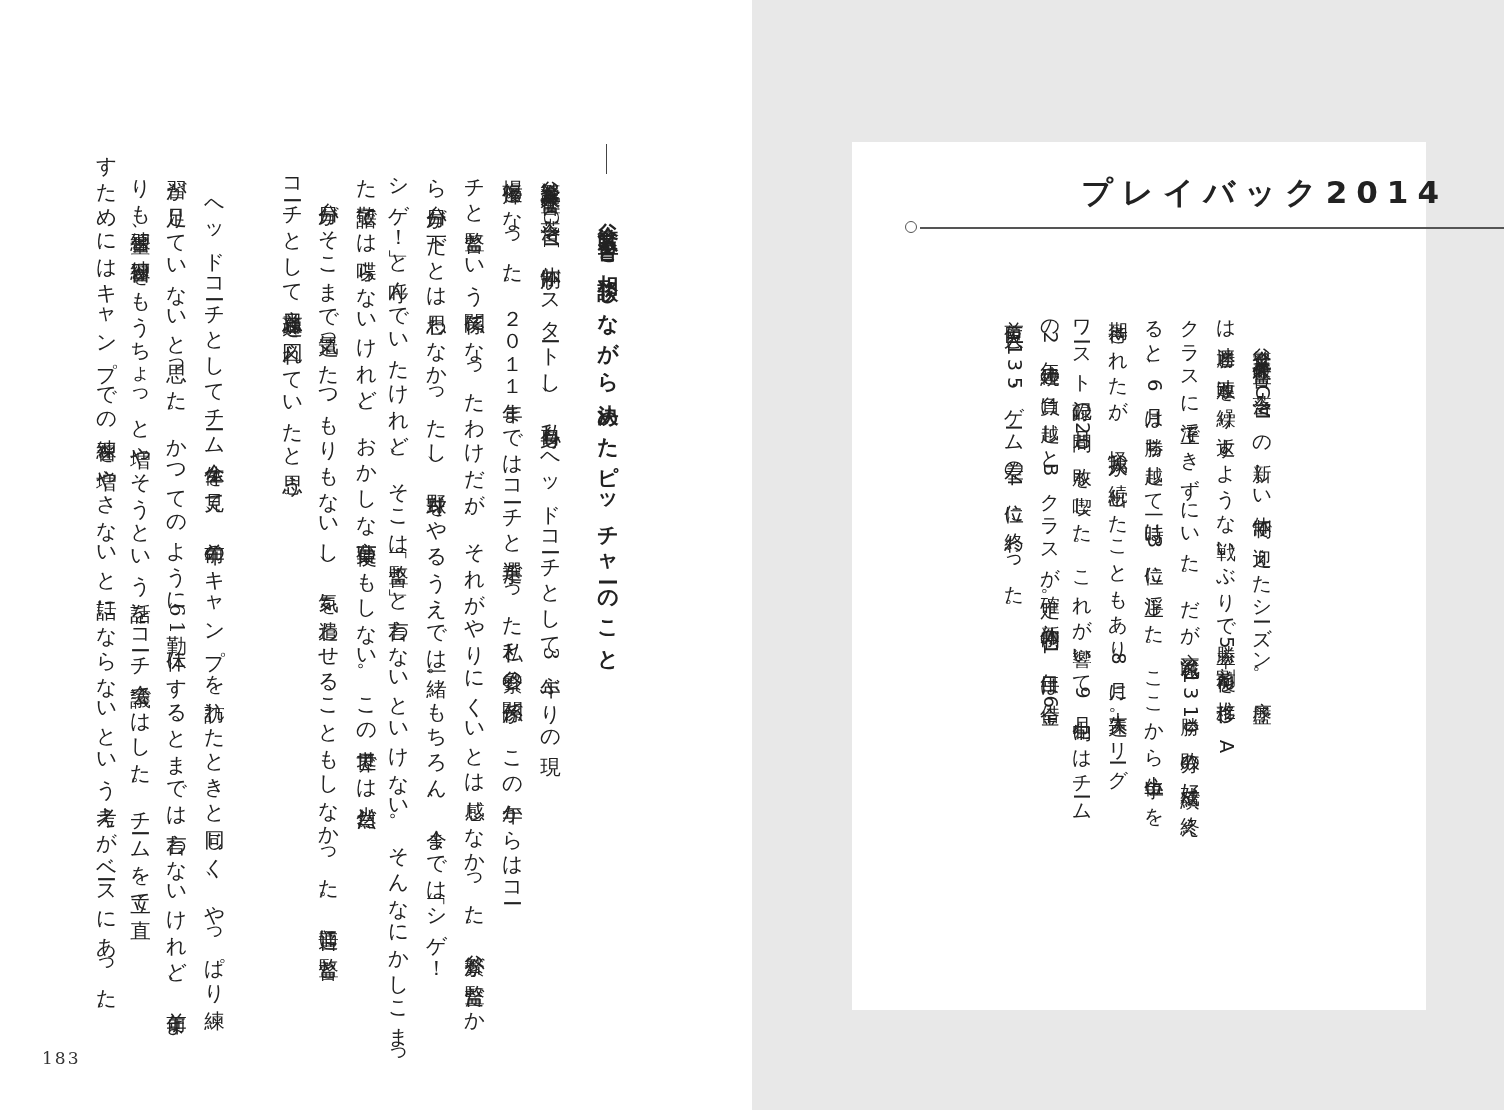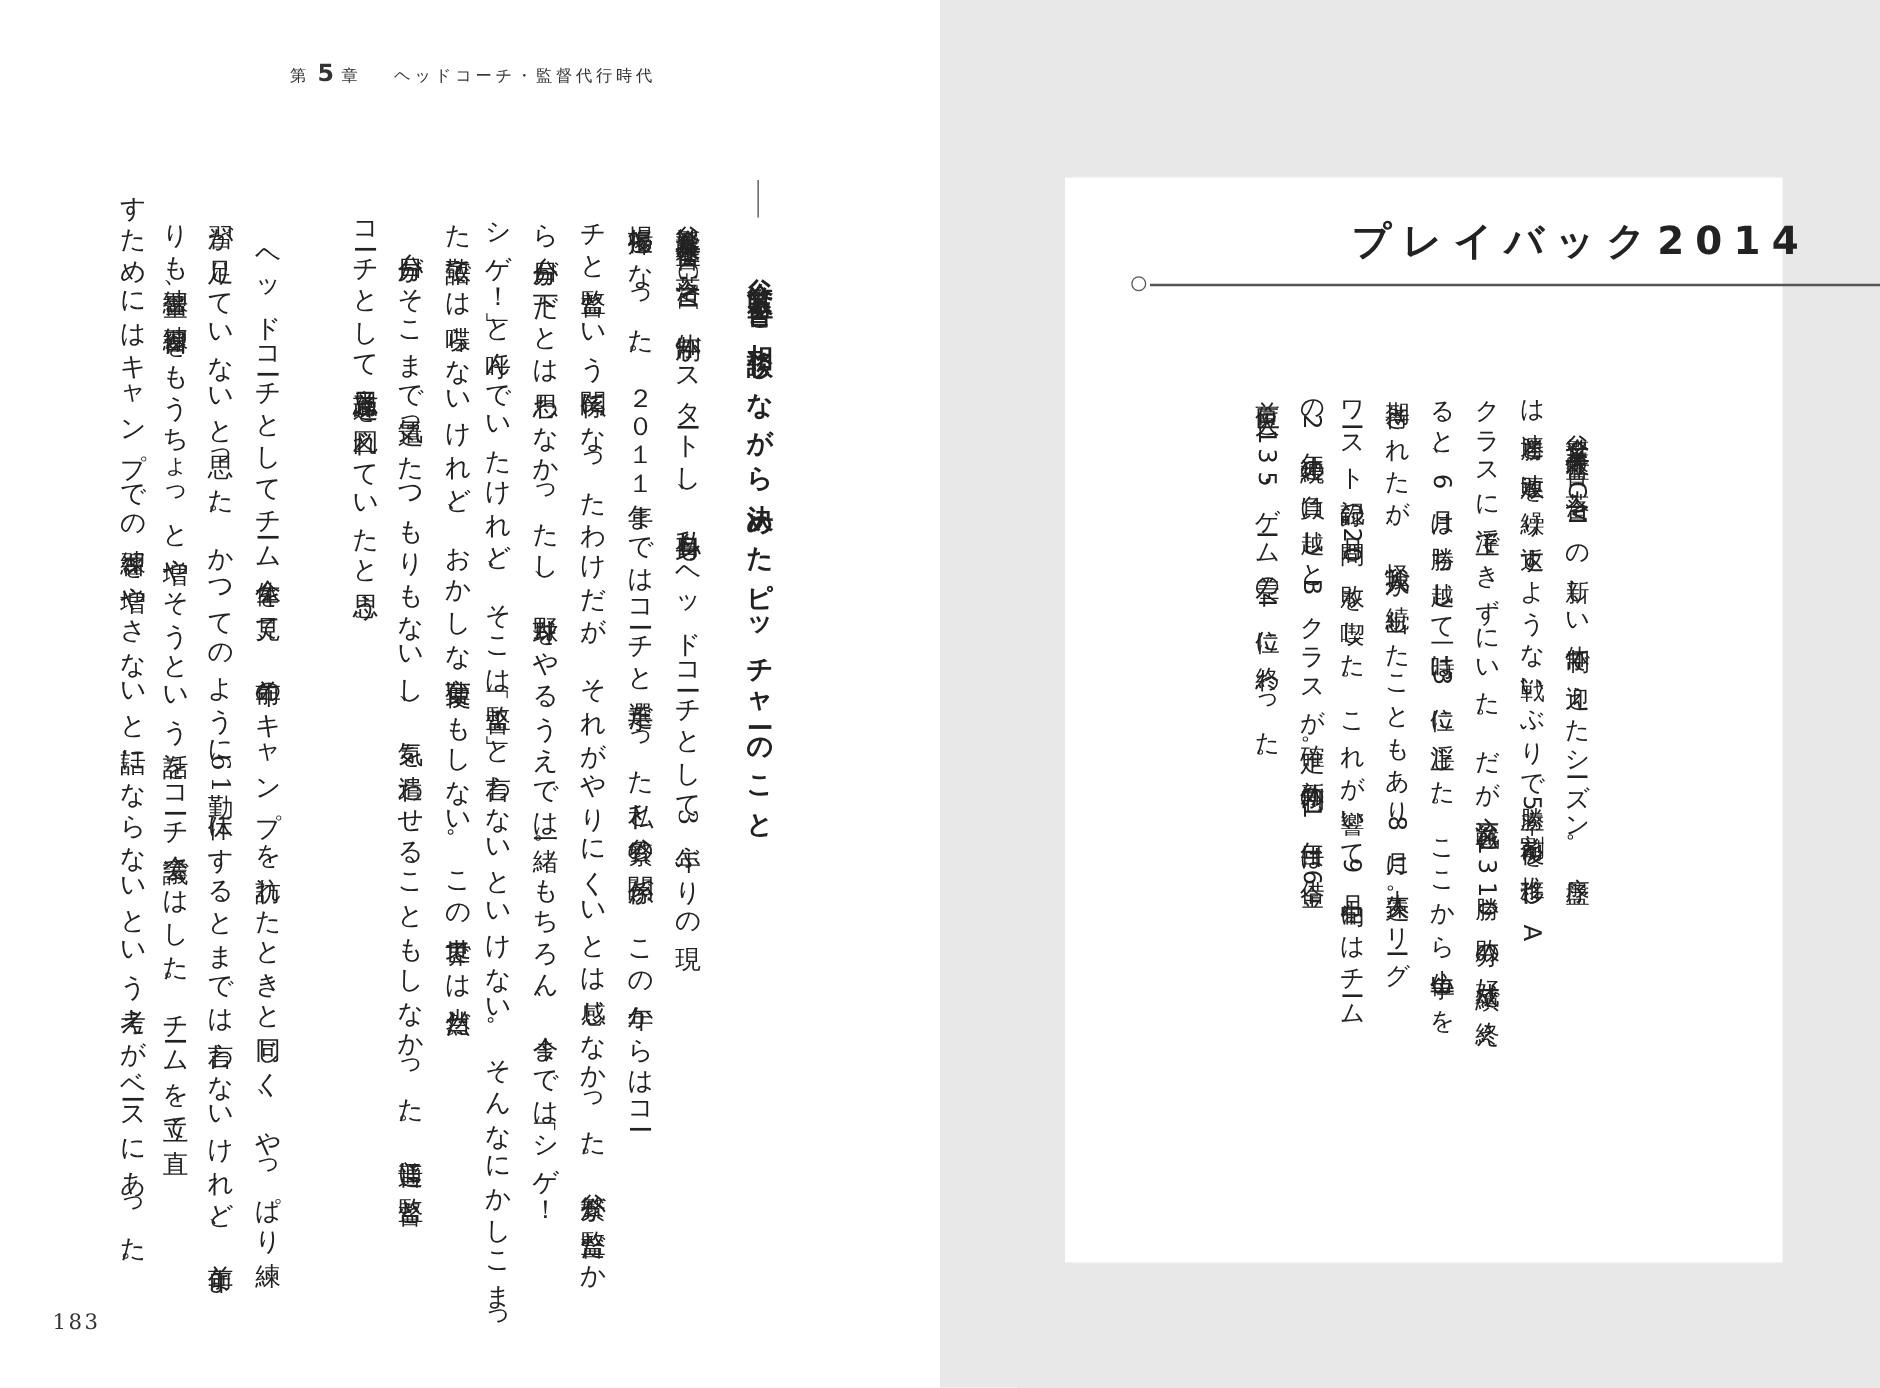--- a/index.html
+++ b/index.html
@@ -20,23 +20,20 @@
   .playback-box { position:absolute; left:852px; top:142px; width:574px; height:868px; background:#ffffff; }
   .playback-title { position:absolute; right:0; top:172px; font-family:"DejaVu Sans", sans-serif; font-weight:bold; font-size:31px; letter-spacing:9px; color:#222; white-space:nowrap; }
   .playback-rule { position:absolute; left:920px; top:227px; width:584px; height:1.5px; background:#555; }
   .playback-circle { position:absolute; left:905px; top:221px; width:10px; height:10px; border:1.3px solid #555; border-radius:50%; background:#fff; }
   .pcol { position:absolute; writing-mode:vertical-rl; font-family:"DejaVu Sans", sans-serif; font-size:19.5px; line-height:1; letter-spacing:3px; white-space:nowrap; color:#222; }
 </style>
 </head>
 <body>
 
 <div class="left-page">
-  <div class="running-head">
-    <span>第</span><span class="chap-num">5</span><span>章</span><span class="chap-title">ヘッドコーチ・監督代行時代</span>
-  </div>
 
   <div class="heading-rule"></div>
   <div class="heading">谷繁監督と相談しながら決めたピッチャーのこと</div>
 
   <div class="vcol" style="left:540px; top:164px;">谷繁選手兼任監督、落合GM体制がスタートし、私自身もヘッドコーチとして3年ぶりの現</div>
   <div class="vcol" style="left:502px; top:164px;">場復帰となった。２０１１年まではコーチと選手だった私と谷繁の関係が、この年からはコー</div>
   <div class="vcol" style="left:464px; top:164px;">チと監督という関係になったわけだが、それがやりにくいとは感じなかった。谷繁が監督だか</div>
   <div class="vcol" style="left:426px; top:164px;">ら自分が下だとは思わなかったし、野球をやるうえでは一緒。もちろん、今までは「シゲ！</div>
   <div class="vcol" style="left:388px; top:164px;">シゲ！」と呼んでいたけれど、そこは「監督！」と言わないといけない。そんなにかしこまっ</div>
   <div class="vcol" style="left:356px; top:164px;">た敬語では喋らないけれど、おかしな言葉使いもしない。この世界では当然だ。</div>

